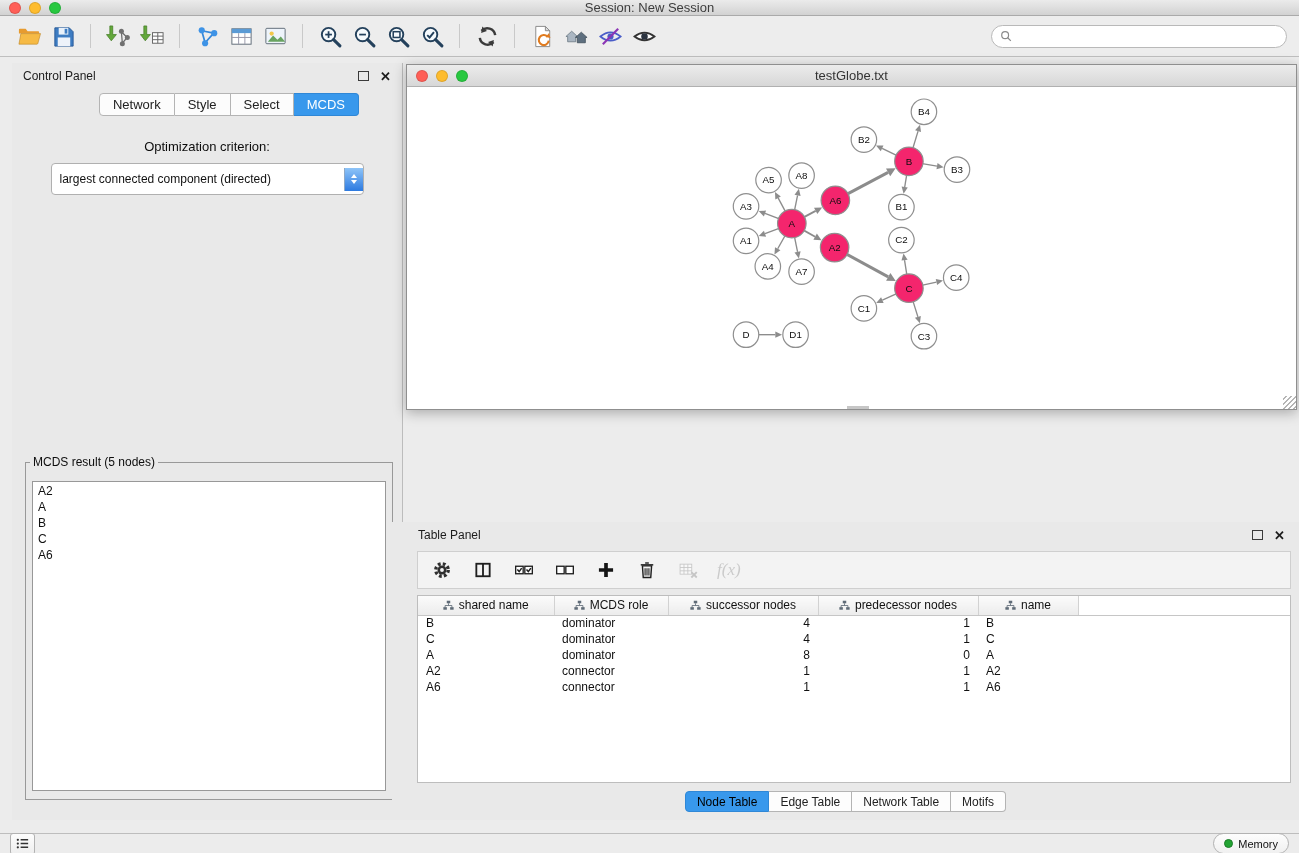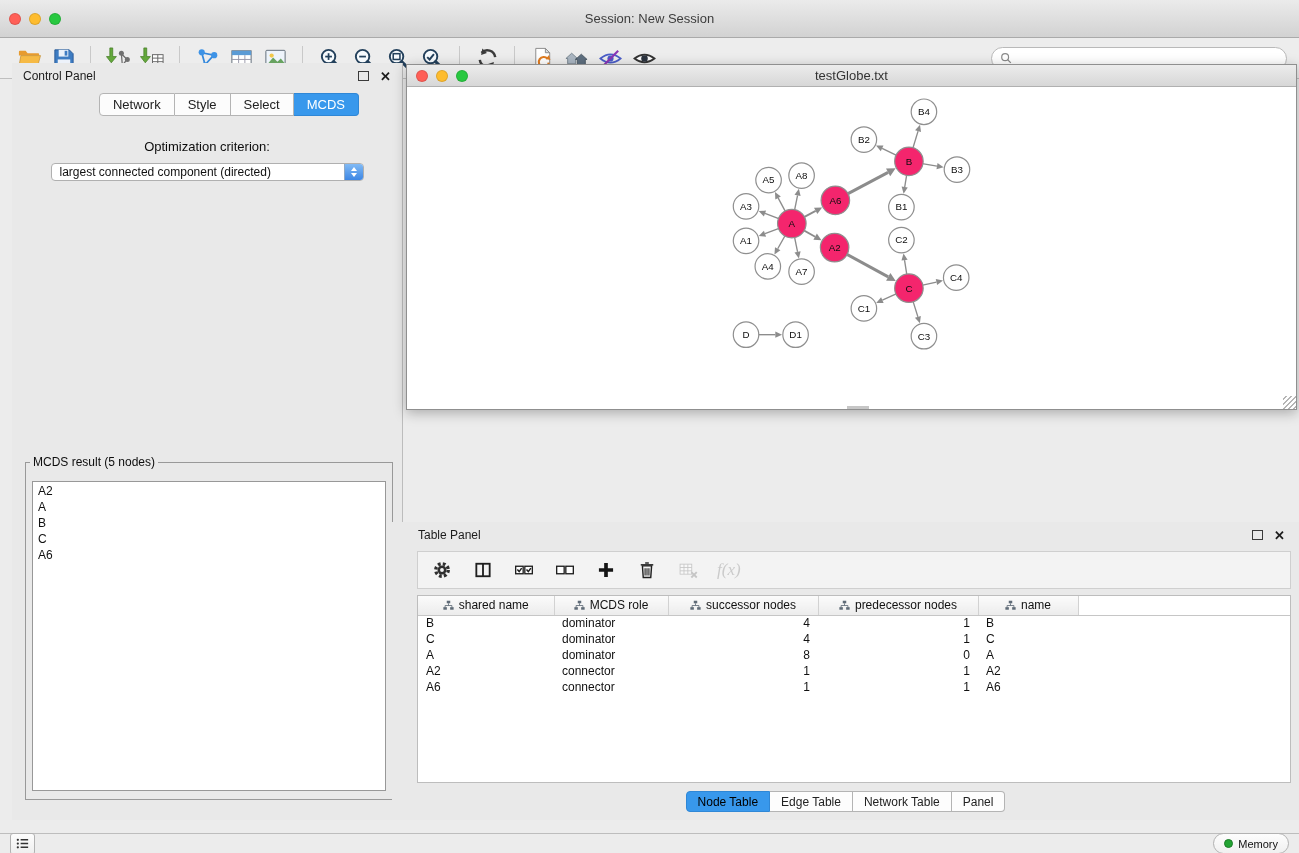--- a/index.html
+++ b/index.html
@@ -1,20 +1,20 @@
 <!DOCTYPE html>
 <html><head>
 <meta charset="utf-8">
 <style>
   * { box-sizing: border-box; margin: 0; padding: 0; }
   html, body { width: 1299px; height: 853px; }
   body { font-family: "Liberation Sans", sans-serif; background: #ececec; position: relative; overflow: hidden; color: #111; }
 
   
-  .titlebar { height: 38px; background: linear-gradient(#ebebeb, #d2d2d2); border-bottom: 1px solid #aaa; position: relative; display: flex; align-items: center; }
+  .titlebar { height: 16px; background: linear-gradient(#ebebeb, #d2d2d2); border-bottom: 1px solid #aaa; position: relative; display: flex; align-items: center; }
   .traffic { display: flex; gap: 8px; margin-left: 9px; z-index: 2; }
   .light { width: 12px; height: 12px; border-radius: 50%; border: 1px solid rgba(0,0,0,0.12); }
   .light.red { background: #FF5F57; }
   .light.yellow { background: #FEBC2E; }
   .light.green { background: #28C840; }
   .title-text { position: absolute; left: 0; right: 0; text-align: center; font-size: 13px; color: #3d3d3d; }
 
   
   .toolbar { height: 41px; background: #ededed; border-bottom: 1px solid #bfbfbf; display: flex; align-items: center; padding: 0 12px; }
   .tb-groups { display: flex; align-items: center; }
@@ -32,21 +32,21 @@
   .panel-title { font-size: 12px; color: #1c1c1c; }
   .panel-spacer { flex: 1; }
   .float-icon { width: 11px; height: 10px; border: 1.5px solid #3a3a3a; display: inline-block; margin-right: 11px; }
   .close-x { font-size: 13px; font-weight: bold; color: #1c1c1c; line-height: 1; }
   .cp-tabs { display: flex; justify-content: center; margin-top: 4px; padding-left: 44px; }
   .cp-tab { font-size: 13px; padding: 3px 13px; background: #fcfcfc; border: 1px solid #b4b4b4; border-left: none; color: #222; cursor: default; }
   .cp-tab:first-child { border-left: 1px solid #b4b4b4; border-radius: 4px 0 0 4px; }
   .cp-tab:last-child { border-radius: 0 4px 4px 0; }
   .cp-tab.active { background: #3898EC; border-color: #2f87d6; color: #fff; }
   .opt-label { text-align: center; font-size: 13px; margin-top: 23px; color: #0d0d0d; }
-  .combo { width: 313px; height: 18px; margin: 9px auto 0; background: #fff; border: 1px solid #b0b0b0; border-radius: 4px; display: flex; align-items: center; overflow: hidden; }
+  .combo { width: 313px; height: 32px; margin: 9px auto 0; background: #fff; border: 1px solid #b0b0b0; border-radius: 4px; display: flex; align-items: center; overflow: hidden; }
   .combo-text { flex: 1; font-size: 12px; padding-left: 8px; white-space: nowrap; }
   .combo-btn { width: 19px; height: 23px; background: linear-gradient(#8ec4f8, #2d7ae0); display: flex; flex-direction: column; align-items: center; justify-content: center; gap: 2px; border-left: 1px solid #8fa9c6; flex: 0 0 auto; }
   .arrow-up { width: 0; height: 0; border-left: 3.5px solid transparent; border-right: 3.5px solid transparent; border-bottom: 4px solid #fff; }
   .arrow-down { width: 0; height: 0; border-left: 3.5px solid transparent; border-right: 3.5px solid transparent; border-top: 4px solid #fff; }
   .cp-buttons { display: flex; justify-content: center; gap: 14px; margin-top: 13px; }
   .cp-btn { font-size: 13px; font-family: inherit; padding: 3px 15px; background: linear-gradient(#ffffff, #f1f1f1); border: 1px solid #b0b0b0; border-radius: 4px; color: #111; }
   .mcds-fieldset { position: absolute; left: 13px; right: 9px; top: 392px; bottom: 20px; border: 1px solid #999; padding: 0; }
   .mcds-fieldset legend { font-size: 12px; margin-left: 4px; padding: 0 3px; color: #0d0d0d; }
   .result-listbox { position: absolute; left: 6px; right: 6px; top: 12px; bottom: 8px; background: #fff; border: 1px solid #989898; padding: 2px 5px; overflow: auto; }
   .result-item { font-size: 12px; height: 16px; }
@@ -646,21 +646,21 @@
               <td>A6</td>
               <td></td>
             </tr>
           </tbody>
       </table>
     </div>
     <div class="tp-tabs" id="tp-tabs">
         <span class="tp-tab active">Node Table</span>
         <span class="tp-tab">Edge Table</span>
         <span class="tp-tab">Network Table</span>
-        <span class="tp-tab">Panel</span>
+        <span class="tp-tab">Motifs</span>
       </div>
   </div>
 
   <div class="statusbar">
     <div class="list-btn">
       <svg viewBox="0 0 16 16">
           <g fill="#333">
             <circle cx="3" cy="4" r="1.2"></circle>
             <rect x="6" y="3.2" width="8" height="1.6"></rect>
             <circle cx="3" cy="8" r="1.2"></circle>

